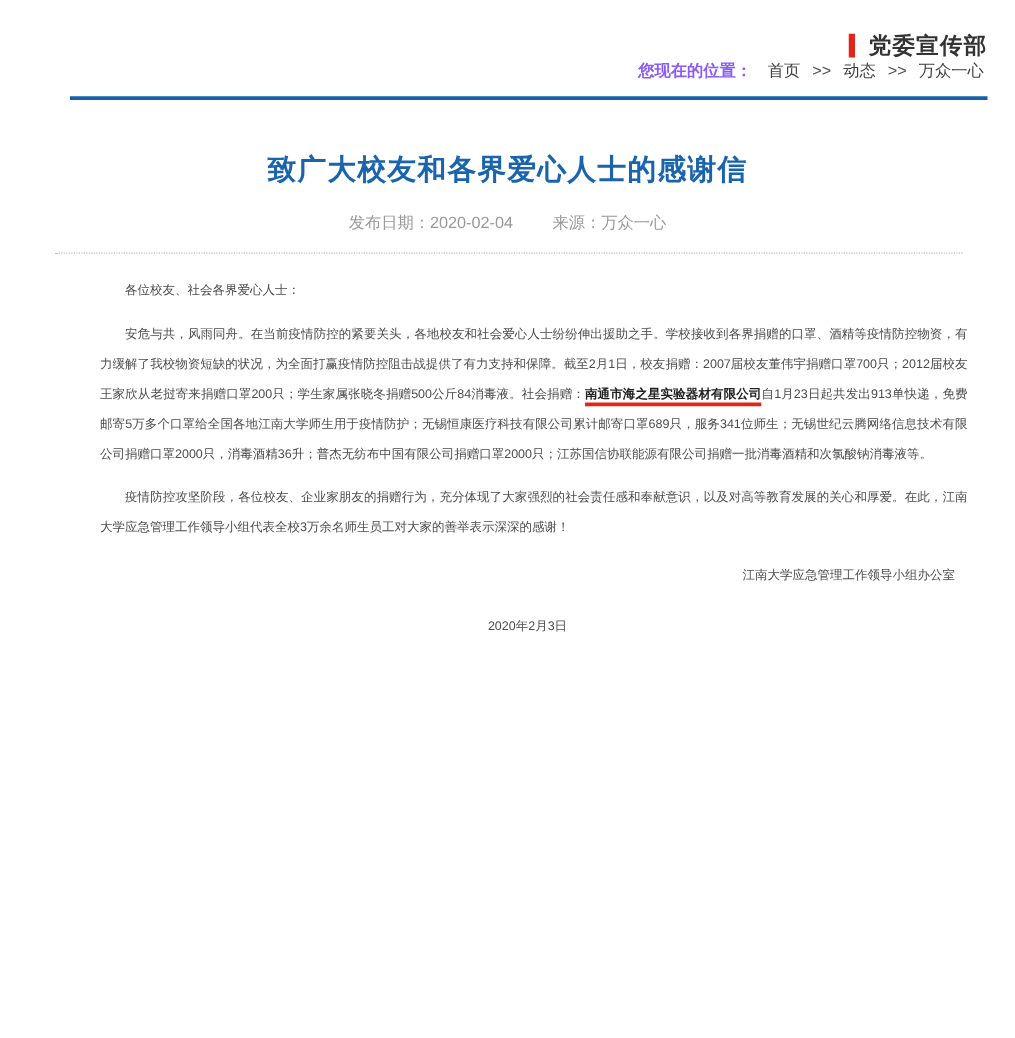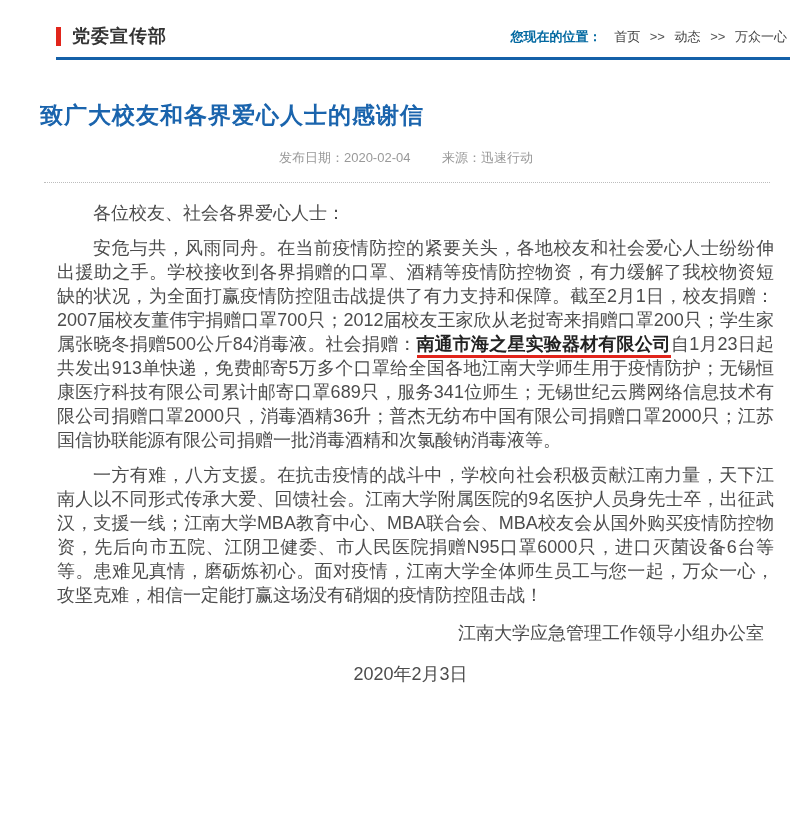--- a/index.html
+++ b/index.html
@@ -12,20 +12,21 @@
   }
 
   
   .topbar {
     display: flex;
     justify-content: space-between;
     align-items: flex-end;
     margin: 24px 22px 0 56px;
     padding-bottom: 9px;
     border-bottom: 3px solid #1460a8;
+    flex-direction: column;
   }
   .dept {
     display: flex;
     align-items: center;
     gap: 11px;
   }
   .red-bar {
     display: inline-block;
     width: 5px; height: 19px;
     background: #e1251b;
@@ -37,58 +38,59 @@
     letter-spacing: 1px;
   }
   .breadcrumb {
     font-size: 13px;
     color: #444444;
     padding-bottom: 2px;
     white-space: nowrap;
   }
   .breadcrumb .bc-label {
     font-weight: bold;
-    color: #0369a1;
+    color: #8b5cf6;
     margin-right: 6px;
   }
   .breadcrumb .bc-link {
     color: #404040;
     cursor: pointer;
     margin: 0 3px;
   }
   .breadcrumb .bc-sep {
     color: #555555;
     margin: 0 3px;
   }
 
   
   .article-title {
     margin: 40px 40px 0 40px;
+    text-align: center;
     font-size: 23px;
     font-weight: bold;
     color: #1a64ad;
     letter-spacing: 1px;
   }
   .article-meta {
     margin-top: 18px;
     text-align: center;
     font-size: 13px;
     color: #999999;
   }
   .article-meta .meta-source { margin-left: 28px; }
   .dotted-divider {
     border: 0;
     border-top: 1px dotted #bdbdbd;
     margin: 15px 42px 0 44px;
   }
 
   
   .content {
-    margin: 18px 38px 0 57px;
-    font-size: 18px;
+    margin: 18px 38px 0 80px;
+    font-size: 10px;
     line-height: 24px;
     color: #4c4c4c;
     text-align: justify;
   }
   .content p {
     margin: 0 0 11px 0;
     text-indent: 2em;
   }
   .company {
     font-weight: bold;
@@ -125,31 +127,31 @@
     <span class="bc-sep">&gt;&gt;</span>
     <span class="bc-link">万众一心</span>
   </nav>
 </header>
 
 <main>
   <h1 class="article-title">致广大校友和各界爱心人士的感谢信</h1>
 
   <div class="article-meta">
     <span class="meta-publish">发布日期：2020-02-04</span>
-    <span class="meta-source">来源：迅速行动</span>
+    <span class="meta-source">来源：万众一心</span>
   </div>
 
   <hr class="dotted-divider">
 
   <div class="content">
     <p>各位校友、社会各界爱心人士：</p>
 
 
     <p><span>安危与共，风雨同舟。在当前疫情防控的紧要关头，各地校友和社会爱心人士纷纷伸出援助之手。学校接收到各界捐赠的口罩、酒精等疫情防控物资，有力缓解了我校物资短缺的状况，为全面打赢疫情防控阻击战提供了有力支持和保障。截至2月1日，校友捐赠：2007届校友董伟宇捐赠口罩700只；2012届校友王家欣从老挝寄来捐赠口罩200只；学生家属张晓冬捐赠500公斤84消毒液。社会捐赠：</span><span class="company">南通市海之星实验器材有限公司</span><span>自1月23日起共发出913单快递，免费邮寄5万多个口罩给全国各地江南大学师生用于疫情防护；无锡恒康医疗科技有限公司累计邮寄口罩689只，服务341位师生；无锡世纪云腾网络信息技术有限公司捐赠口罩2000只，消毒酒精36升；普杰无纺布中国有限公司捐赠口罩2000只；江苏国信协联能源有限公司捐赠一批消毒酒精和次氯酸钠消毒液等。</span></p>
 
+    <p>疫情防控攻坚阶段，各位校友、企业家朋友的捐赠行为，充分体现了大家强烈的社会责任感和奉献意识，以及对高等教育发展的关心和厚爱。在此，江南大学应急管理工作领导小组代表全校3万余名师生员工对大家的善举表示深深的感谢！</p>
 
-    <p>一方有难，八方支援。在抗击疫情的战斗中，学校向社会积极贡献江南力量，天下江南人以不同形式传承大爱、回馈社会。江南大学附属医院的9名医护人员身先士卒，出征武汉，支援一线；江南大学MBA教育中心、MBA联合会、MBA校友会从国外购买疫情防控物资，先后向市五院、江阴卫健委、市人民医院捐赠N95口罩6000只，进口灭菌设备6台等等。患难见真情，磨砺炼初心。面对疫情，江南大学全体师生员工与您一起，万众一心，攻坚克难，相信一定能打赢这场没有硝烟的疫情防控阻击战！</p>
 
     <p class="signature">江南大学应急管理工作领导小组办公室</p>
     <p class="sign-date">2020年2月3日</p>
   </div>
 
 </main>
 
 </body></html>

